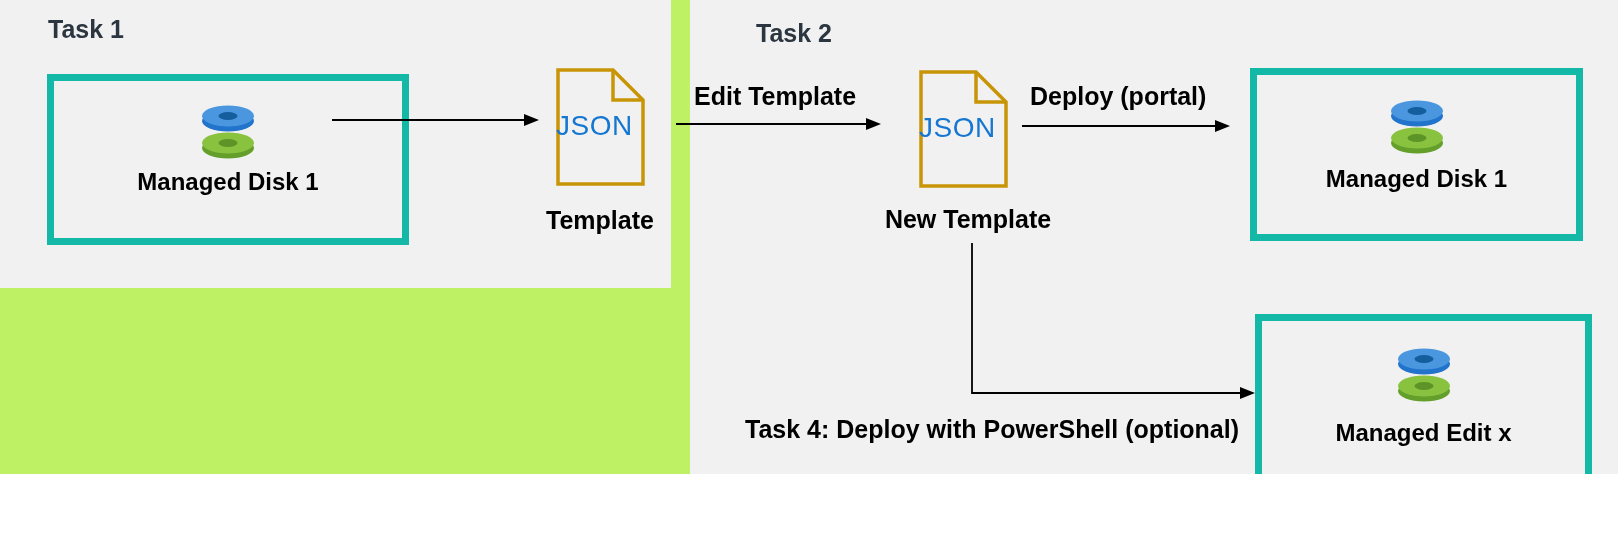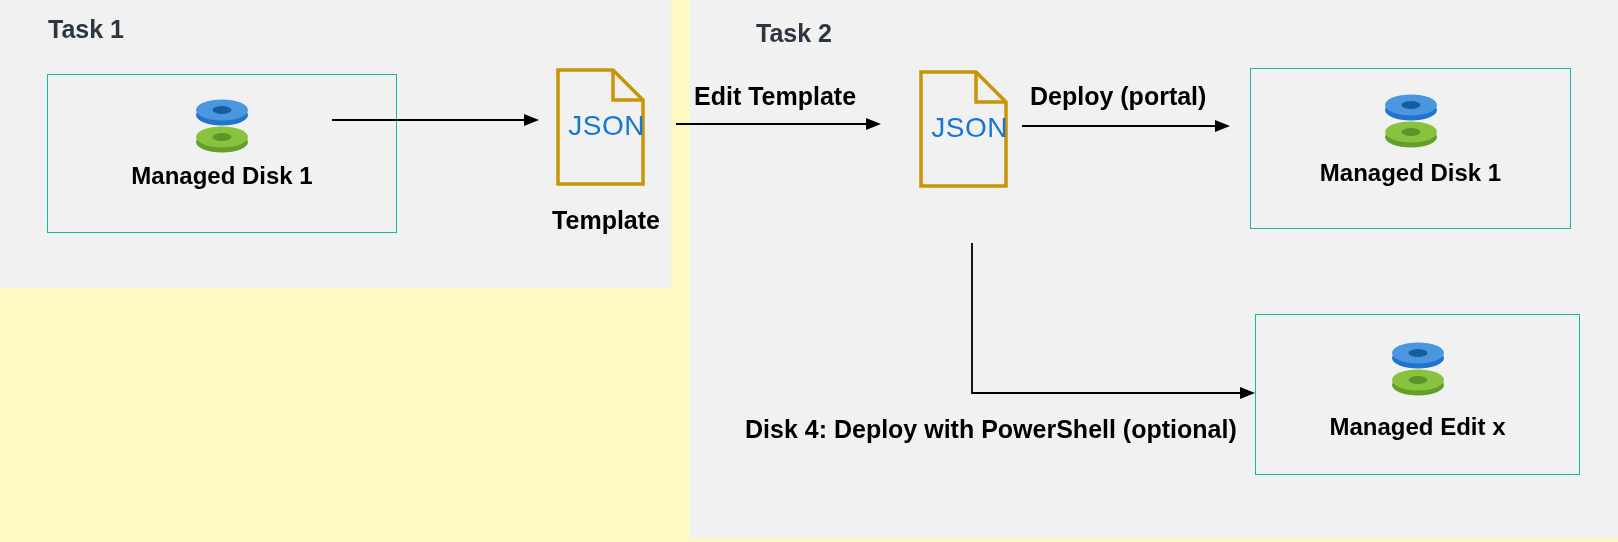--- a/index.html
+++ b/index.html
@@ -1,36 +1,36 @@
 <!DOCTYPE html>
 <html><head>
 <meta charset="utf-8">
 <style>
   html,body{margin:0;padding:0;background:#ffffff;}
   body{font-family:"Liberation Sans", sans-serif;}
-  #canvas{position:relative;width:1618px;height:542px;background:#fef9c3;overflow:hidden;text-decoration:underline;}
+  #canvas{position:relative;width:1618px;height:474px;background:#bef264;overflow:hidden;text-decoration:underline;}
 
   .panel{position:absolute;background:#F1F1F1;}
   #panel-task1{left:0;top:0;width:671px;height:288px;}
   #panel-task2{left:690px;top:0;width:928px;height:538px;}
 
   .task-title{position:absolute;font-size:25px;font-weight:bold;color:#2B3640;white-space:nowrap;}
   .caption{position:absolute;font-size:25px;font-weight:bold;color:#000000;white-space:nowrap;}
 
-  .disk-box{position:absolute;border:1px solid #14b8a6;background:transparent;}
+  .disk-box{position:absolute;border:7px solid #14b8a6;background:transparent;}
   .disk-box .disk-icon{position:absolute;left:50%;transform:translateX(-50%);}
   .disk-box .box-label{position:absolute;left:0;width:100%;text-align:center;
     font-size:24px;font-weight:bold;color:#000;white-space:nowrap;}
 
   .json-file{position:absolute;width:89px;height:118px;}
   .json-file svg{position:absolute;left:0;top:0;}
-  .json-file .json-text{position:absolute;left:0;top:42px;width:100%;text-align:right;
+  .json-file .json-text{position:absolute;left:0;top:42px;width:100%;text-align:left;
     font-size:28px;font-weight:400;color:#1577D2;letter-spacing:0.5px;}
 
-  .file-label{position:absolute;font-size:25px;font-weight:bold;color:#000;white-space:nowrap;text-align:right;}
+  .file-label{position:absolute;font-size:25px;font-weight:bold;color:#000;white-space:nowrap;text-align:center;}
 
   #arrow-layer{position:absolute;left:0;top:0;pointer-events:none;}
 
   #task45-caption{position:absolute;left:745px;top:415px;font-size:25px;font-weight:bold;
     color:#000;line-height:29px;white-space:nowrap;}
 </style>
 </head>
 <body>
 
 <div id="canvas">
@@ -65,20 +65,21 @@
   <div class="caption" style="left:1030px;top:82px">Deploy (portal)</div>
   <div class="caption" style="left:694px;top:82px">Edit Template</div>
 
   <div class="json-file" style="left:919px;top:70px">
     <svg width="89" height="118" viewBox="0 0 89 118">
       <polygon points="2,2 57,2 87,32 87,116 2,116" fill="none" stroke="#C89506" stroke-width="3.5"></polygon>
       <polyline points="57,2 57,32 87,32" fill="none" stroke="#C89506" stroke-width="3.5"></polyline>
     </svg>
     <div class="json-text">JSON</div>
   </div>
+  <div class="file-label" style="left:883px;top:205px;width:170px">New Template</div>
 
   <div class="disk-box" style="left:1250px;top:68px;width:319px;height:159px">
     <svg class="disk-icon" style="top:22px" width="56" height="58" viewBox="0 0 56 58">
       <ellipse cx="28" cy="46" rx="26" ry="10.5" fill="#639F2A"></ellipse>
       <ellipse cx="28" cy="41" rx="26" ry="10.5" fill="#89C23F"></ellipse>
       <ellipse cx="28" cy="41" rx="9.5" ry="4" fill="#5D9427"></ellipse>
       <ellipse cx="28" cy="19" rx="26" ry="10.5" fill="#2173CB"></ellipse>
       <ellipse cx="28" cy="14" rx="26" ry="10.5" fill="#4A97E0"></ellipse>
       <ellipse cx="28" cy="14" rx="9.5" ry="4" fill="#155E9E"></ellipse>
     </svg>
@@ -92,21 +93,21 @@
       <ellipse cx="28" cy="41" rx="26" ry="10.5" fill="#89C23F"></ellipse>
       <ellipse cx="28" cy="41" rx="9.5" ry="4" fill="#5D9427"></ellipse>
       <ellipse cx="28" cy="19" rx="26" ry="10.5" fill="#2173CB"></ellipse>
       <ellipse cx="28" cy="14" rx="26" ry="10.5" fill="#4A97E0"></ellipse>
       <ellipse cx="28" cy="14" rx="9.5" ry="4" fill="#155E9E"></ellipse>
     </svg>
     <div class="box-label" style="top:98px">Managed Edit x</div>
   </div>
 
   <div id="task45-caption">
-    <div>Disk 4: Deploy with PowerShell (optional)</div>
+    <div>Task 4: Deploy with PowerShell (optional)</div>
   </div>
 
   <svg id="arrow-layer" width="1618" height="542" viewBox="0 0 1618 542">
     <g>
       <line x1="332" y1="120" x2="524" y2="120" stroke="#000" stroke-width="1.8"></line>
       <polygon points="524,114 539,120 524,126" fill="#000"></polygon>
     </g>
     <g>
       <line x1="676" y1="124" x2="866" y2="124" stroke="#000" stroke-width="1.8"></line>
       <polygon points="866,118 881,124 866,130" fill="#000"></polygon>

